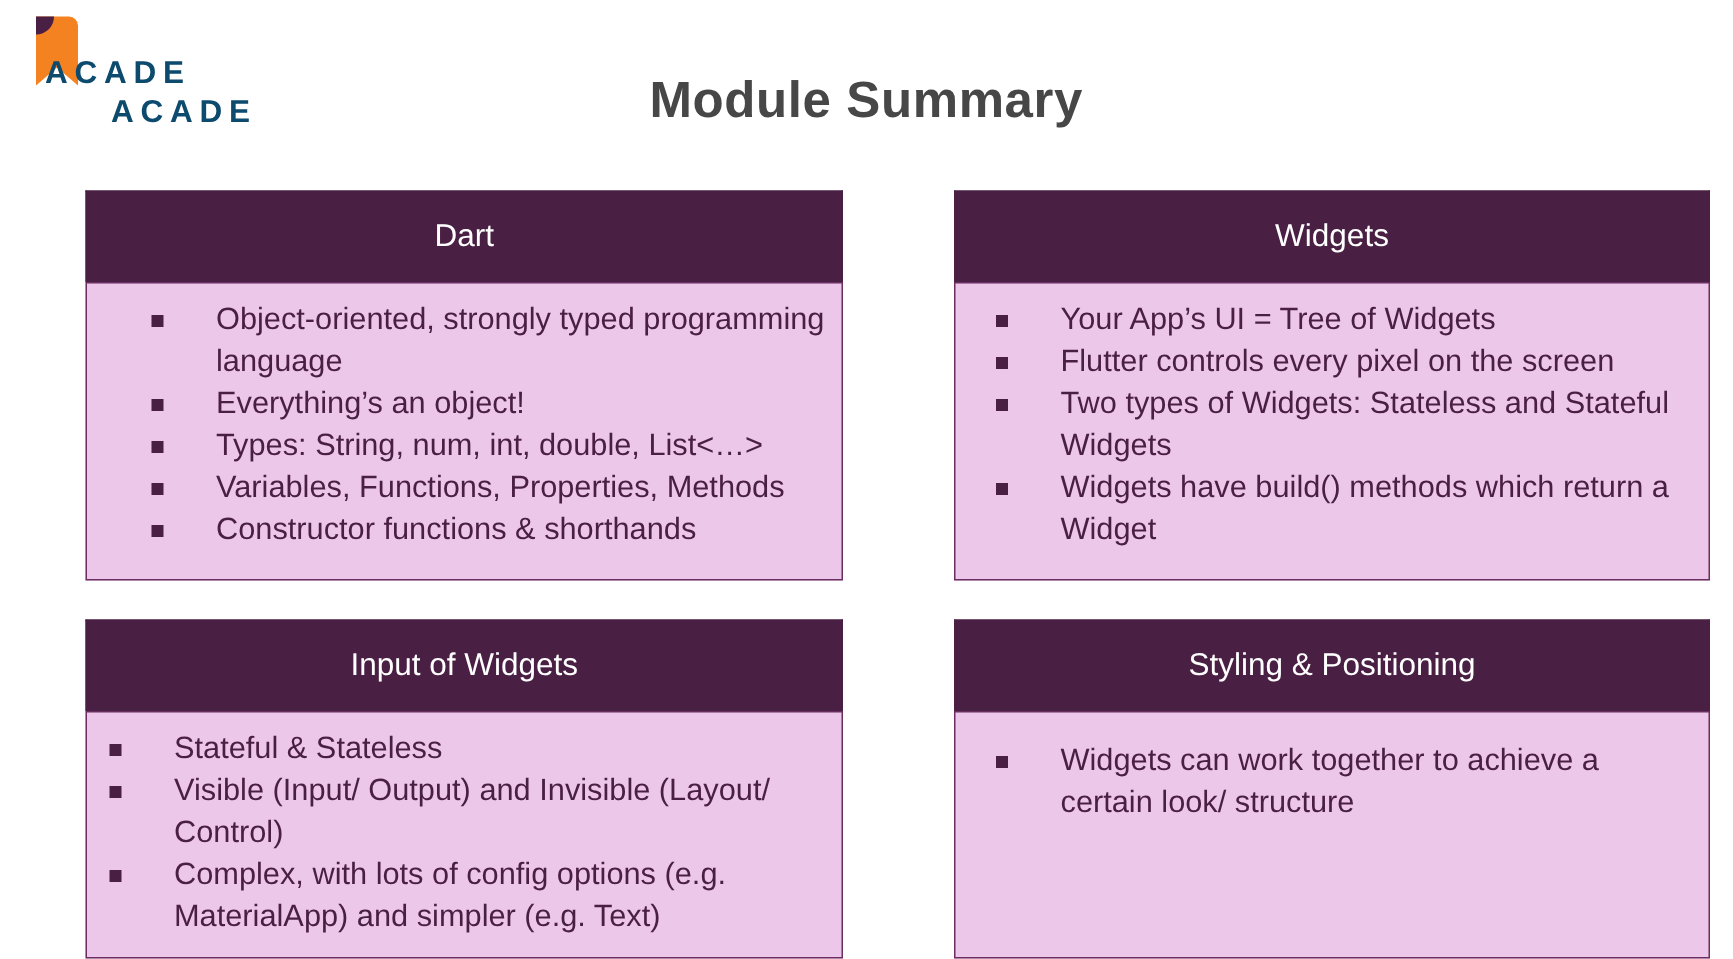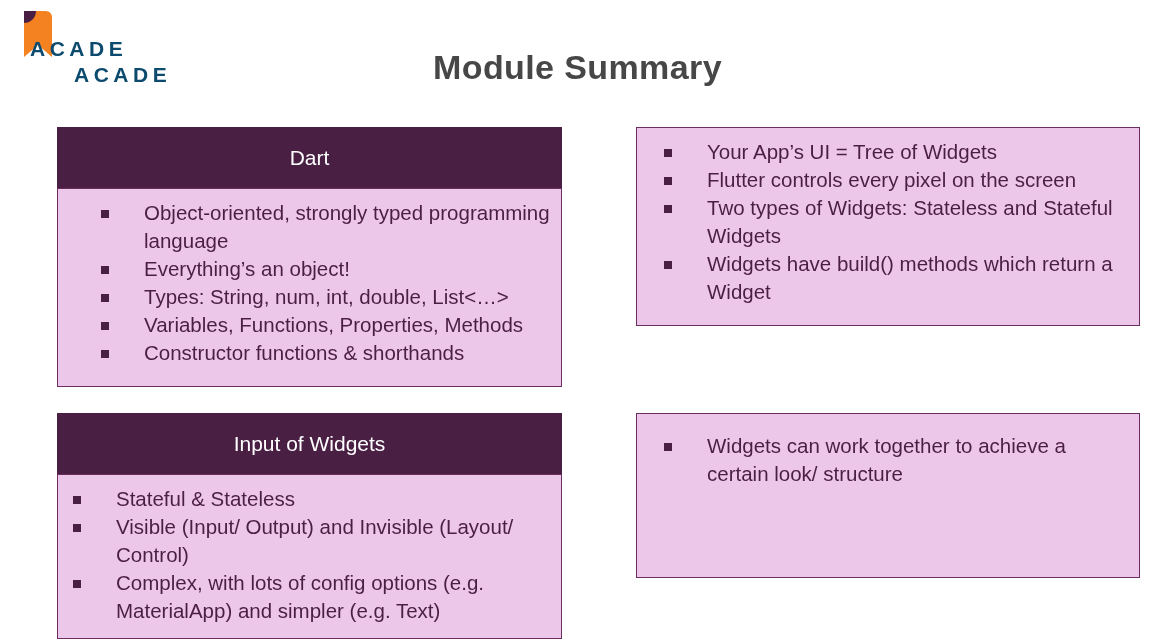--- a/index.html
+++ b/index.html
@@ -157,20 +157,21 @@
       <li class="bullet-item">Object-oriented, strongly typed programming language</li>
       <li class="bullet-item">Everything’s an object!</li>
       <li class="bullet-item">Types: String, num, int, double, List&lt;…&gt;</li>
       <li class="bullet-item">Variables, Functions, Properties, Methods</li>
       <li class="bullet-item">Constructor functions &amp; shorthands</li>
     </ul>
   </div>
 </div>
 
 <div class="card" id="card-widgets">
+  <div class="card-header">Widgets</div>
   <div class="card-body">
     <ul class="bullet-list">
       <li class="bullet-item">Your App’s UI = Tree of Widgets</li>
       <li class="bullet-item">Flutter controls every pixel on the screen</li>
       <li class="bullet-item">Two types of Widgets: Stateless and Stateful Widgets</li>
       <li class="bullet-item">Widgets have build() methods which return a Widget</li>
     </ul>
   </div>
 </div>
 
@@ -179,18 +180,19 @@
   <div class="card-body">
     <ul class="bullet-list">
       <li class="bullet-item">Stateful &amp; Stateless</li>
       <li class="bullet-item">Visible (Input/ Output) and Invisible (Layout/ Control)</li>
       <li class="bullet-item">Complex, with lots of config options (e.g. MaterialApp) and simpler (e.g. Text)</li>
     </ul>
   </div>
 </div>
 
 <div class="card" id="card-styling">
+  <div class="card-header">Styling &amp; Positioning</div>
   <div class="card-body">
     <ul class="bullet-list">
       <li class="bullet-item">Widgets can work together to achieve a certain look/ structure</li>
     </ul>
   </div>
 </div>
 
 </body></html>

